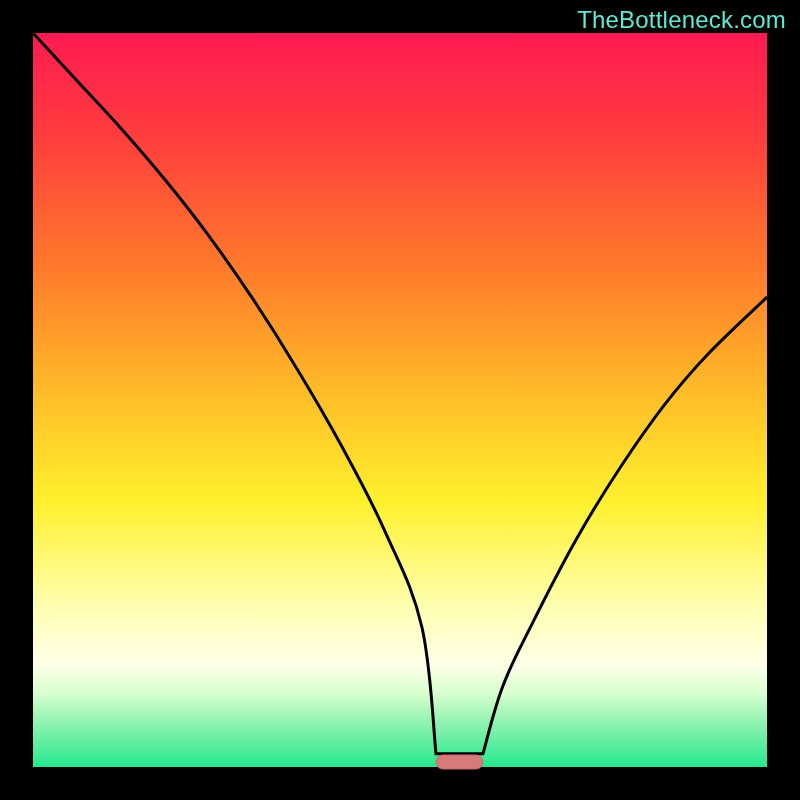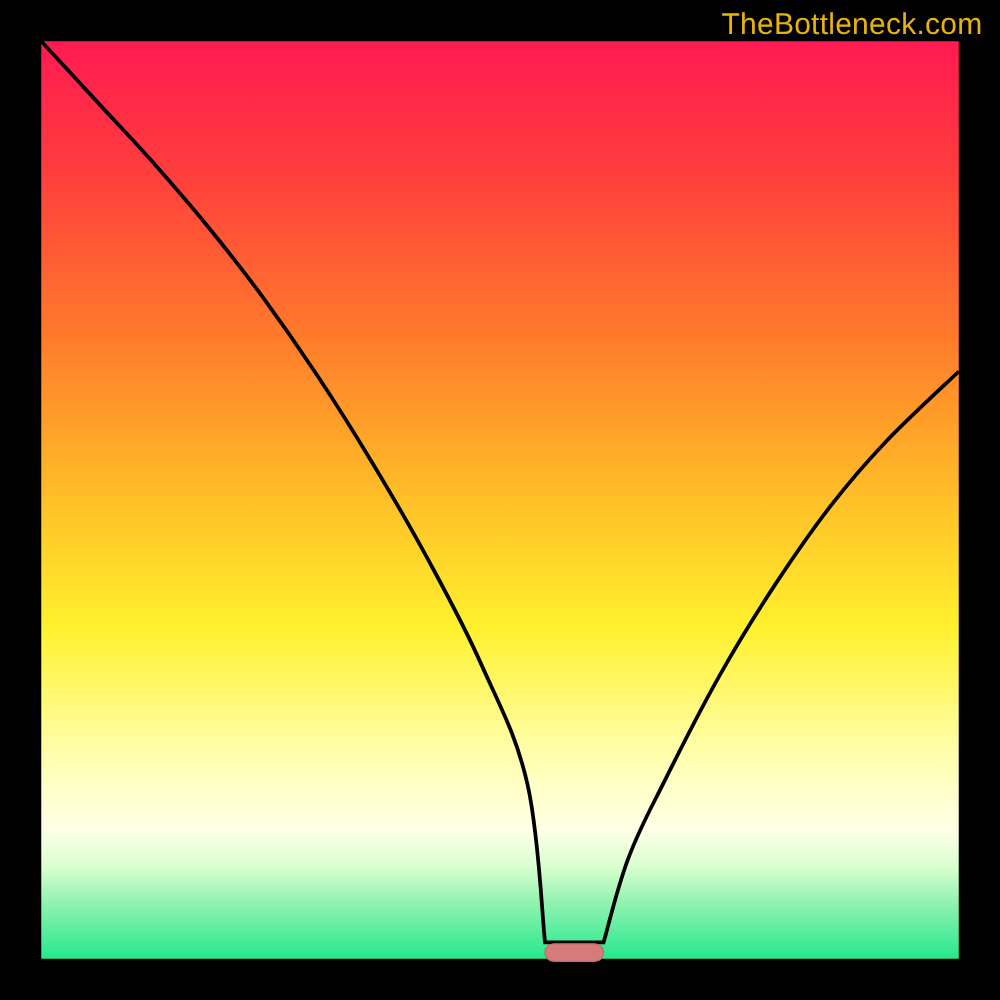--- a/index.html
+++ b/index.html
@@ -14,21 +14,21 @@
   .frame {
     position: relative;
     width: 800px;
     height: 800px;
     background: #000;
   }
   .watermark {
     position: absolute;
     top: 6px;
     right: 14px;
-    color: #eab308;
+    color: #5eead4;
     font-size: 24px;
     font-weight: 500;
     letter-spacing: 0.2px;
     z-index: 5;
   }
   svg {
     position: absolute;
     top: 0;
     left: 0;
   }

